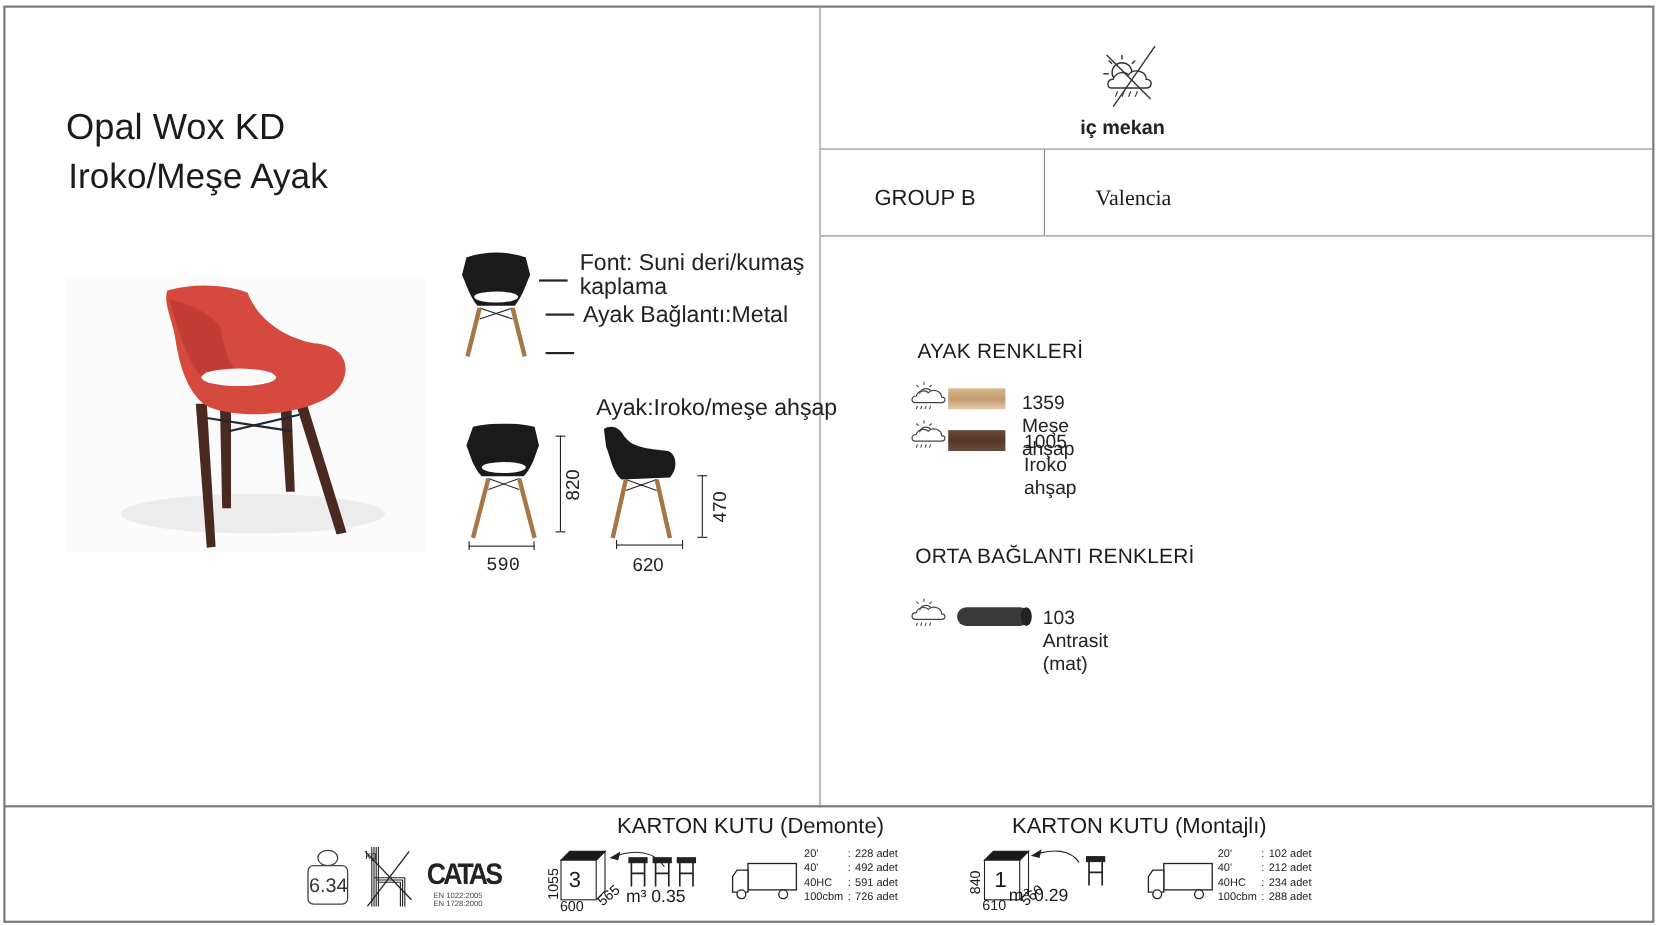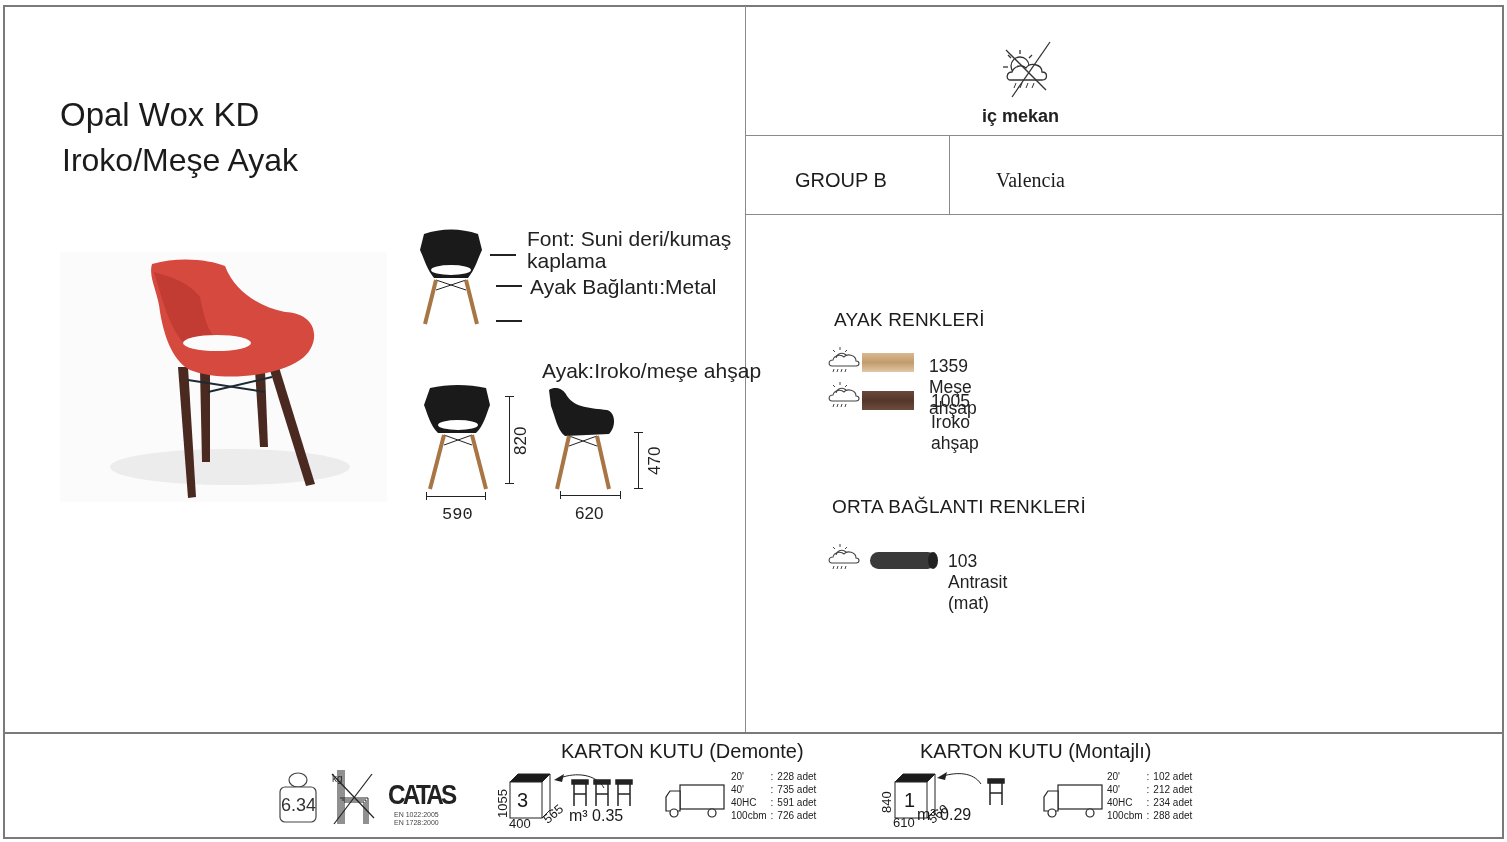--- a/index.html
+++ b/index.html
@@ -210,21 +210,21 @@
 <div class="abs foot-h" style="left:561px;top:740px;">KARTON KUTU (Demonte)</div>
 <div class="abs" style="left:508px;top:772px;">
   <svg width="44" height="48" viewBox="0 0 44 48">
     <polygon points="2,10 10,2 42,2 34,10" fill="#1a1a1a" stroke="#222"></polygon>
     <rect x="2" y="10" width="32" height="36" fill="#fff" stroke="#222"></rect>
     <polyline points="34,10 42,2 42,38 34,46" fill="none" stroke="#222"></polyline>
   </svg>
   <div class="abs" style="left:9px;top:17px;font-size:20px;">3</div>
 </div>
 <div class="abs" style="left:495px;top:818px;font-size:13px;transform:rotate(-90deg);transform-origin:left top;">1055</div>
-<div class="abs" style="left:509px;top:816px;font-size:13px;">400</div>
+<div class="abs" style="left:509px;top:816px;font-size:13px;">600</div>
 <div class="abs" style="left:540px;top:815px;font-size:13px;transform:rotate(-40deg);transform-origin:left top;">565</div>
 <svg class="abs" style="left:552px;top:770px;" width="55" height="20" viewBox="0 0 55 20">
   <path d="M52,18 C44,4 24,2 8,8" fill="none" stroke="#222"></path>
   <polygon points="2,10 12,4 10,12" fill="#222"></polygon>
 </svg>
 <svg class="abs" style="left:570px;top:778px;" width="66" height="30" viewBox="0 0 66 30">
   <g fill="none" stroke="#222" stroke-width="1.5">
     <rect x="2" y="2" width="16" height="4" fill="#222"></rect>
       <line x1="4" y1="6" x2="4" y2="28"></line>
       <line x1="16" y1="6" x2="16" y2="28"></line>
@@ -254,21 +254,21 @@
 <table class="abs ship" style="left:731px;top:770px;border-collapse:collapse;">
   <tbody>
       <tr>
         <td>20'</td>
         <td>:</td>
         <td>228 adet</td>
       </tr>
   <tr>
         <td>40'</td>
         <td>:</td>
-        <td>735 adet</td>
+        <td>492 adet</td>
       </tr>
   <tr>
         <td>40HC</td>
         <td>:</td>
         <td>591 adet</td>
       </tr>
   <tr>
         <td>100cbm</td>
         <td>:</td>
         <td>726 adet</td>

